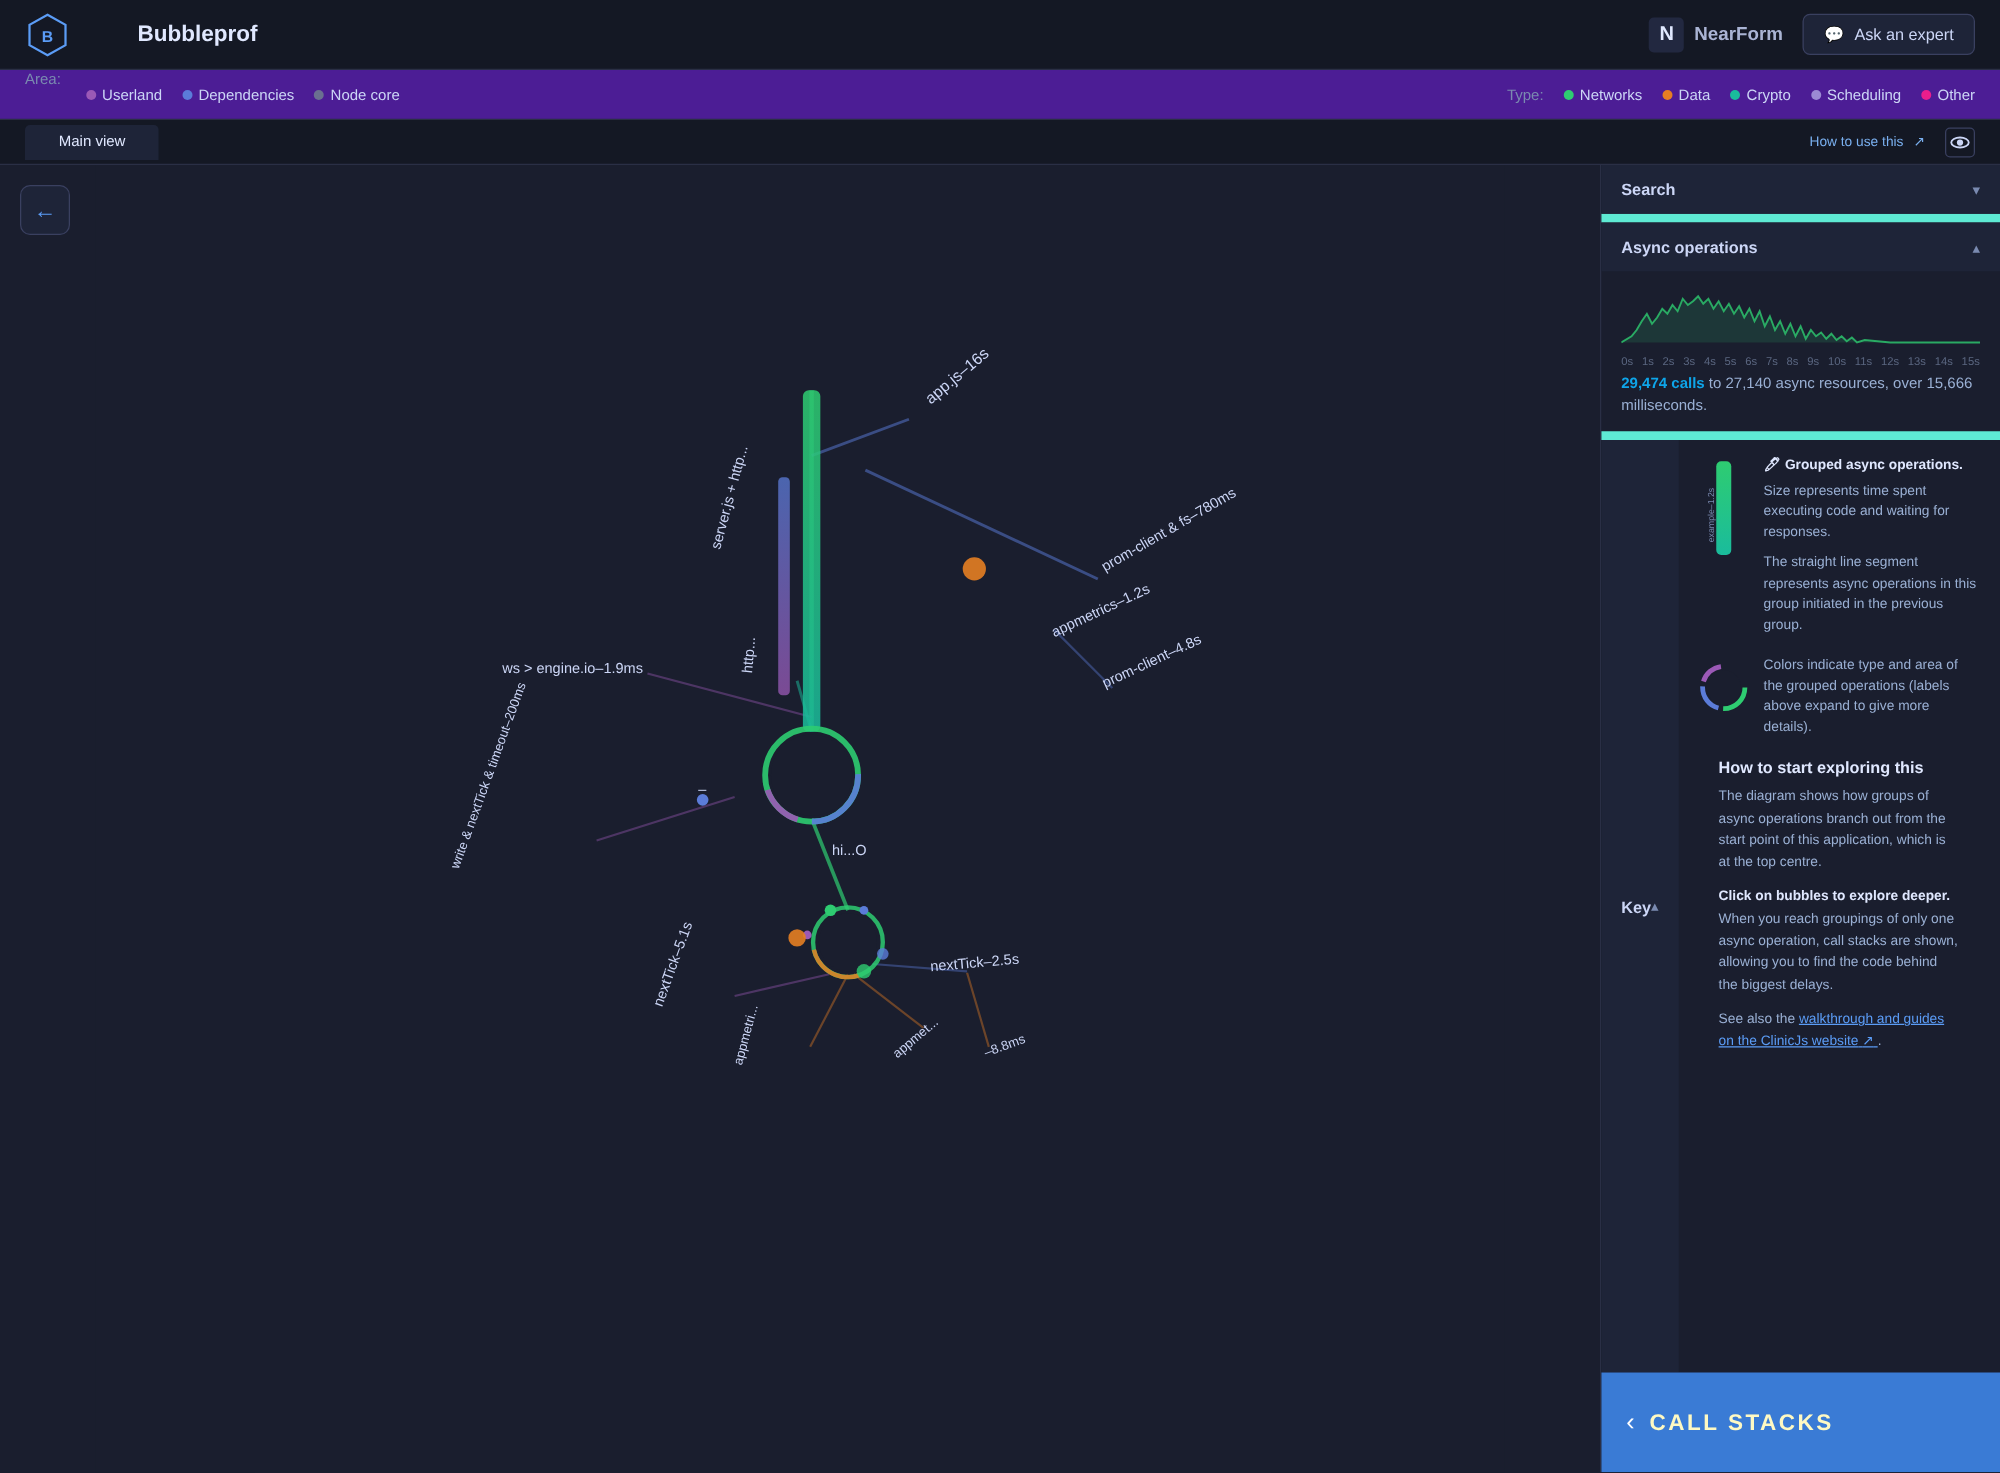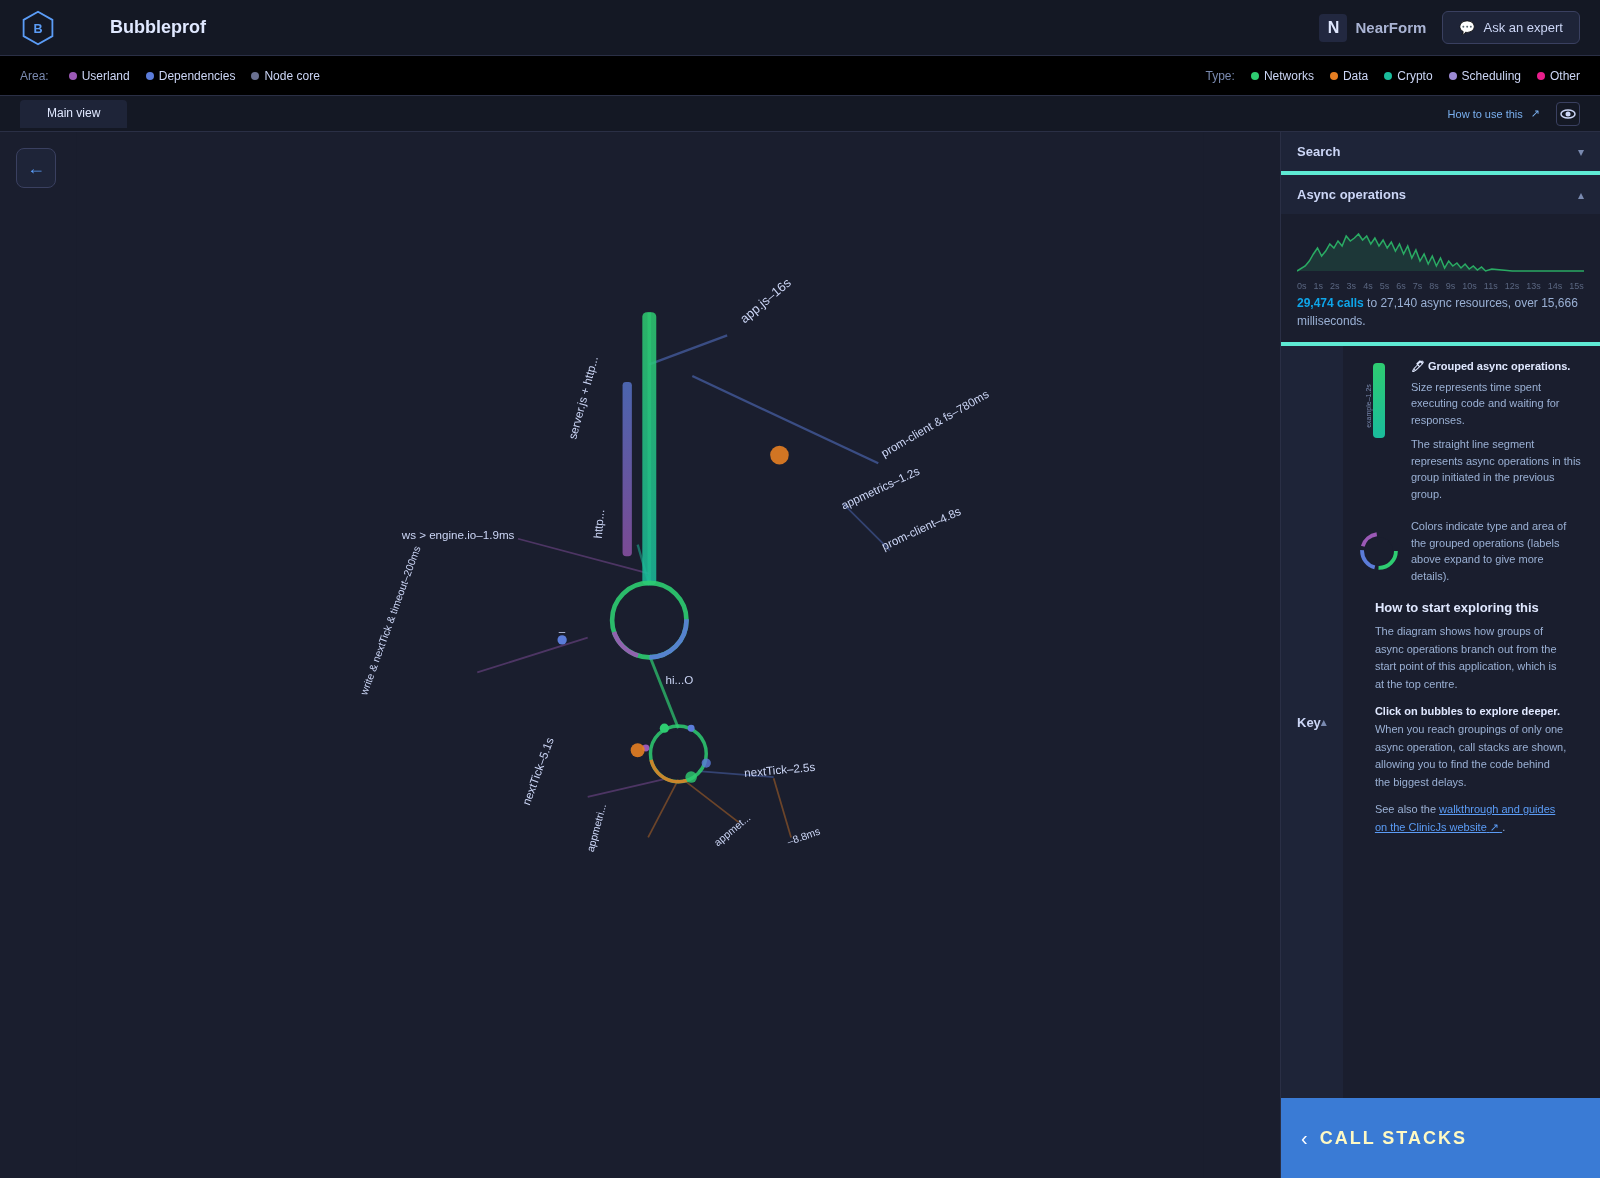--- a/index.html
+++ b/index.html
@@ -74,23 +74,22 @@
       color: #ccd6f6;
       font-size: 13px;
       cursor: pointer;
       display: flex;
       align-items: center;
       gap: 8px;
     }
 
     
     .filter-bar {
-      background: #000000;
-      display: flex;
-      align-items: center;
+      background: #4c1d95;
+      display: flex;
       padding: 0 20px;
       height: 40px;
       border-bottom: 1px solid #2a2f45;
       flex-shrink: 0;
       gap: 20px;
     }
     .filter-label {
       color: #7a8ab0;
       font-size: 12px;
     }
@@ -217,21 +216,21 @@
       background: #1a1e2e;
       border-left: 1px solid #2a2f45;
       display: flex;
       flex-direction: column;
       overflow: hidden;
       flex-shrink: 0;
     }
 
     
     .panel-section {
-      border-bottom: 4px solid #5eead4;
+      border-bottom: 7px solid #5eead4;
     }
     .section-header {
       display: flex;
       align-items: center;
       justify-content: space-between;
       padding: 12px 16px;
       cursor: pointer;
       background: #1e2438;
     }
     .section-title {
@@ -605,21 +604,21 @@
               <text x="12" y="48" transform="rotate(-90,12,48)" fill="#7a8ab0" font-size="7" text-anchor="middle">example–1.2s</text>
             </svg>
           </div>
           <div class="key-text">
             <p><strong>🖊 Grouped async operations.</strong></p>
             <p style="margin-top:4px">Size represents time spent executing code and waiting for responses.</p>
             <p style="margin-top:8px">The straight line segment represents async operations in this group initiated in the previous group.</p>
           </div>
         </div>
 
-        <div class="key-item" style="align-items:center;">
+        <div class="key-item" style="align-items:flex-start;">
           <div class="key-visual">
             <svg width="52" height="52" viewBox="0 0 52 52">
               <circle cx="26" cy="26" r="22" fill="none" stroke="#2ecc71" stroke-width="5" stroke-dasharray="35 104"></circle>
               <circle cx="26" cy="26" r="22" fill="none" stroke="#5b7cd9" stroke-width="5" stroke-dasharray="30 104" stroke-dashoffset="-40"></circle>
               <circle cx="26" cy="26" r="22" fill="none" stroke="#9b59b6" stroke-width="5" stroke-dasharray="25 104" stroke-dashoffset="-75"></circle>
               <circle cx="26" cy="26" r="18" fill="#1a1e2e"></circle>
             </svg>
           </div>
           <div class="key-text">
             <p>Colors indicate type and area of the grouped operations (labels above expand to give more details).</p>

